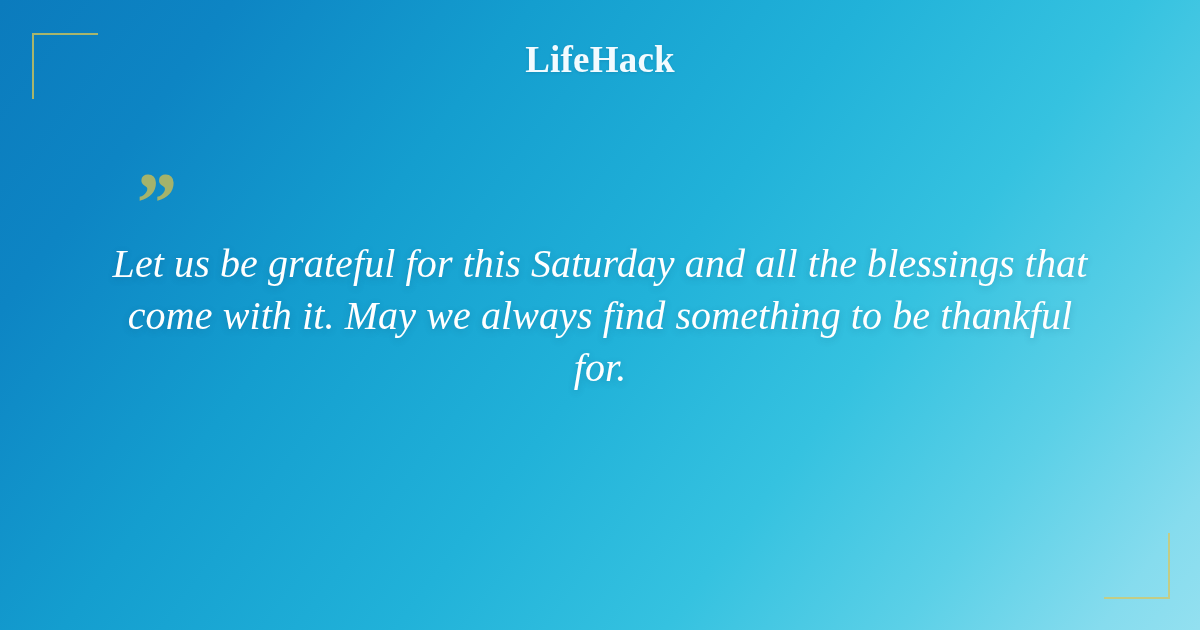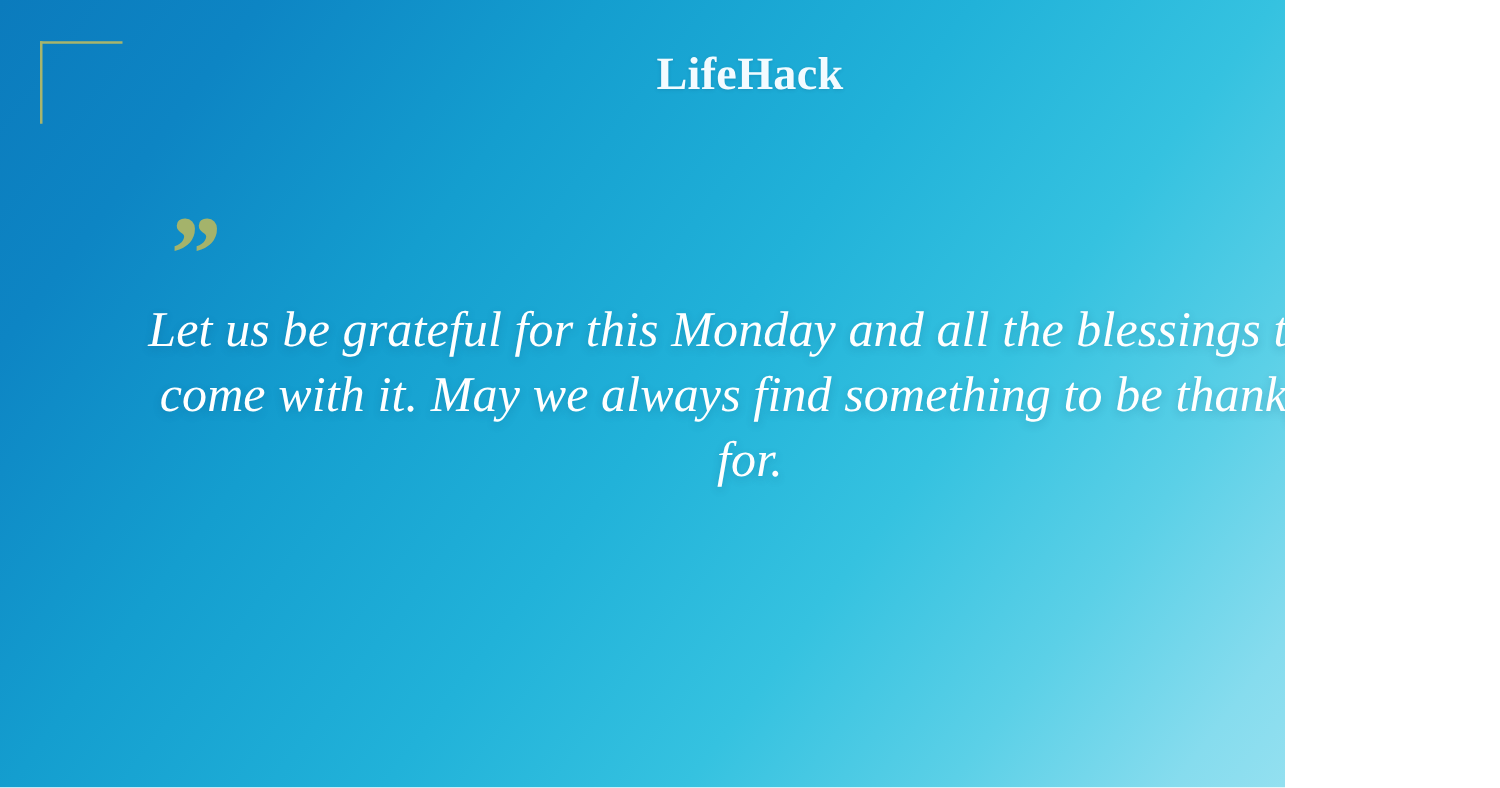--- a/index.html
+++ b/index.html
@@ -3,21 +3,21 @@
 <meta charset="utf-8">
 <style>
   html, body {
     margin: 0;
     padding: 0;
     background: #ffffff;
   }
 
   .canvas {
     position: relative;
-    width: 1028px;
+    width: 1200px;
     height: 630px;
     overflow: hidden;
     font-family: "Liberation Serif", "DejaVu Serif", serif;
     
     background:
       linear-gradient(127deg,
         #0b7bbd 0%,
         #0d85c4 14%,
         #149ecf 32%,
         #21b2d9 52%,
@@ -101,18 +101,18 @@
 <body>
 
 <div class="canvas">
 
   <div class="bracket top-left"></div>
 
   <div class="logo">LifeHack</div>
 
   <div class="quote-block">
     <div class="quote-mark">”</div>
-    <div class="quote-text">Let us be grateful for this Monday and all the blessings that come with it. May we always find something to be thankful for.</div>
+    <div class="quote-text">Let us be grateful for this Saturday and all the blessings that come with it. May we always find something to be thankful for.</div>
   </div>
 
   <div class="bracket bottom-right"></div>
 
 </div>
 
 </body></html>

